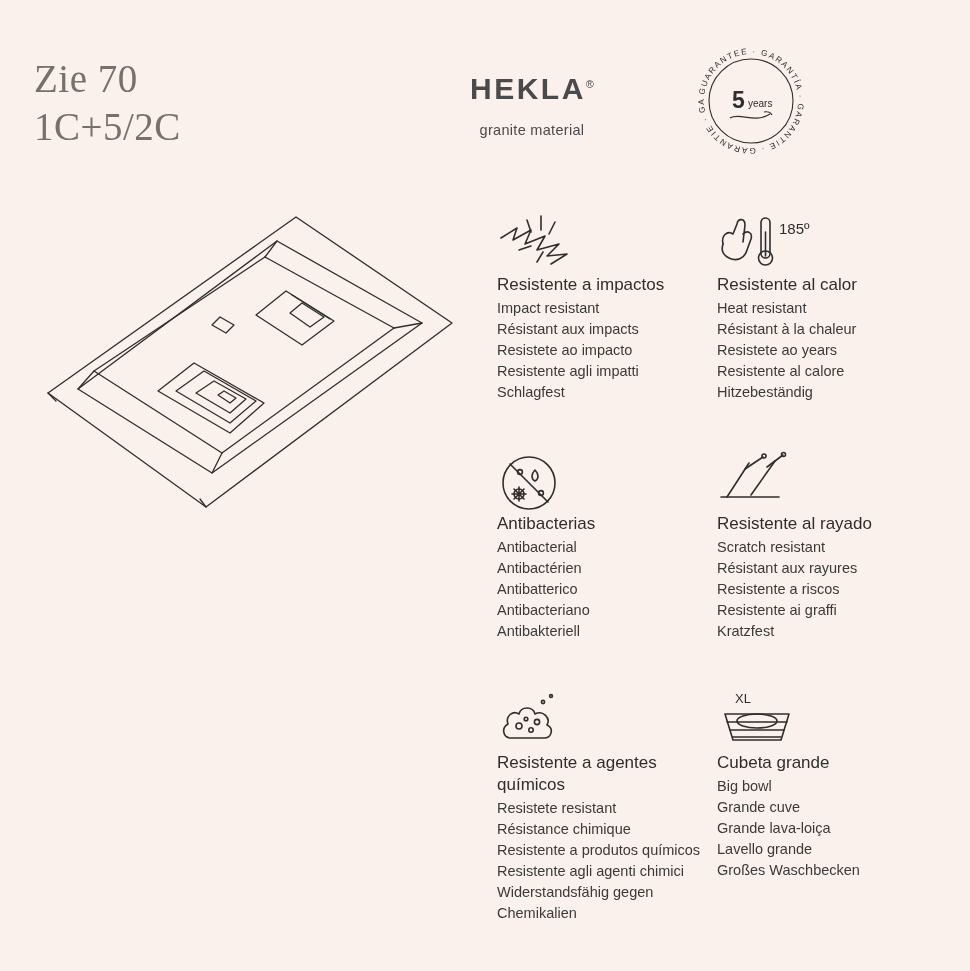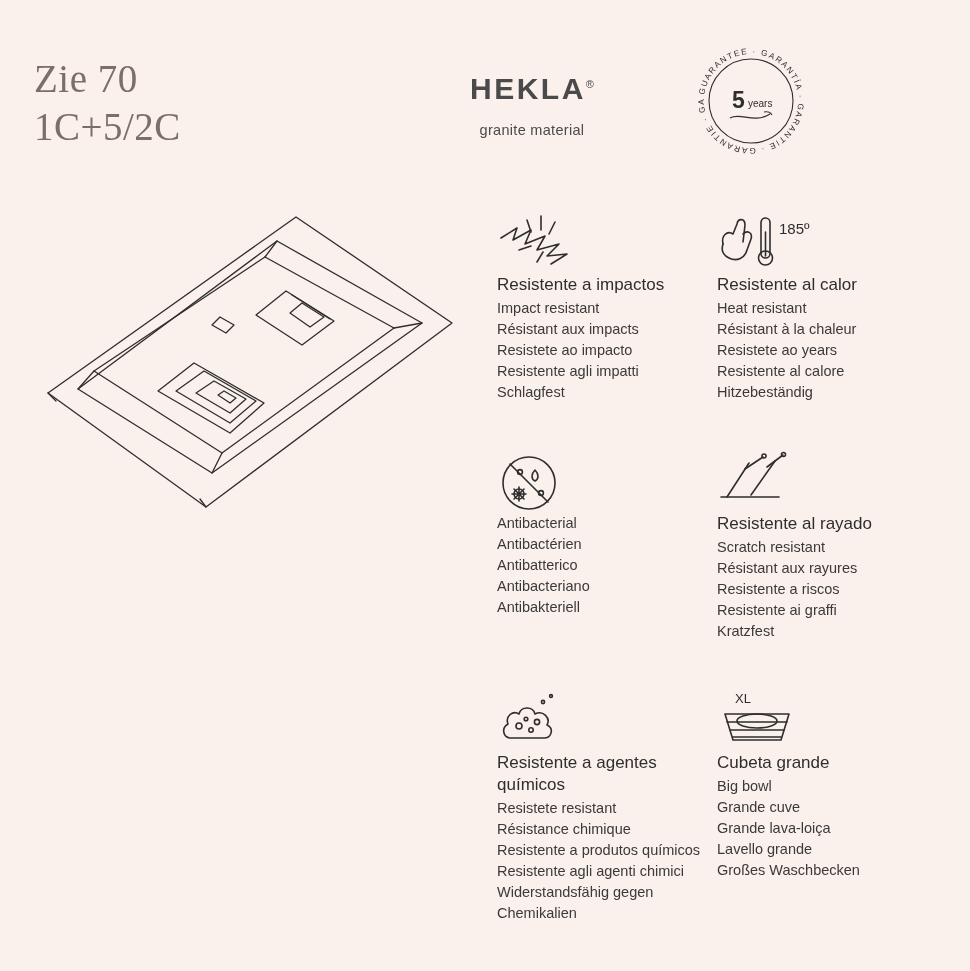--- a/index.html
+++ b/index.html
@@ -245,20 +245,21 @@
           <svg width="70" height="62" viewBox="0 0 70 62" fill="none" stroke="#2e2e2e" stroke-width="1.6" stroke-linejoin="round" stroke-linecap="round">
             <circle cx="32" cy="32" r="26"></circle>
             <path d="M13,13 L51,51"></path>
             <circle cx="23" cy="21" r="2.4"></circle>
             <path d="M38,19 C42,23 42,28 38,30 C34,28 34,23 38,19 Z"></path>
             <circle cx="22" cy="43" r="5"></circle>
             <path d="M22,36 L22,50 M15,43 L29,43 M17,38 L27,48 M27,38 L17,48"></path>
             <circle cx="44" cy="42" r="2.4"></circle>
           </svg>
         </div>
+        <div class="feat-title">Antibacterias</div>
         <div class="feat-list">
           <div>Antibacterial</div>
           <div>Antibactérien</div>
           <div>Antibatterico</div>
           <div>Antibacteriano</div>
           <div>Antibakteriell</div>
         </div>
       </div>
 
       <div class="feat">

